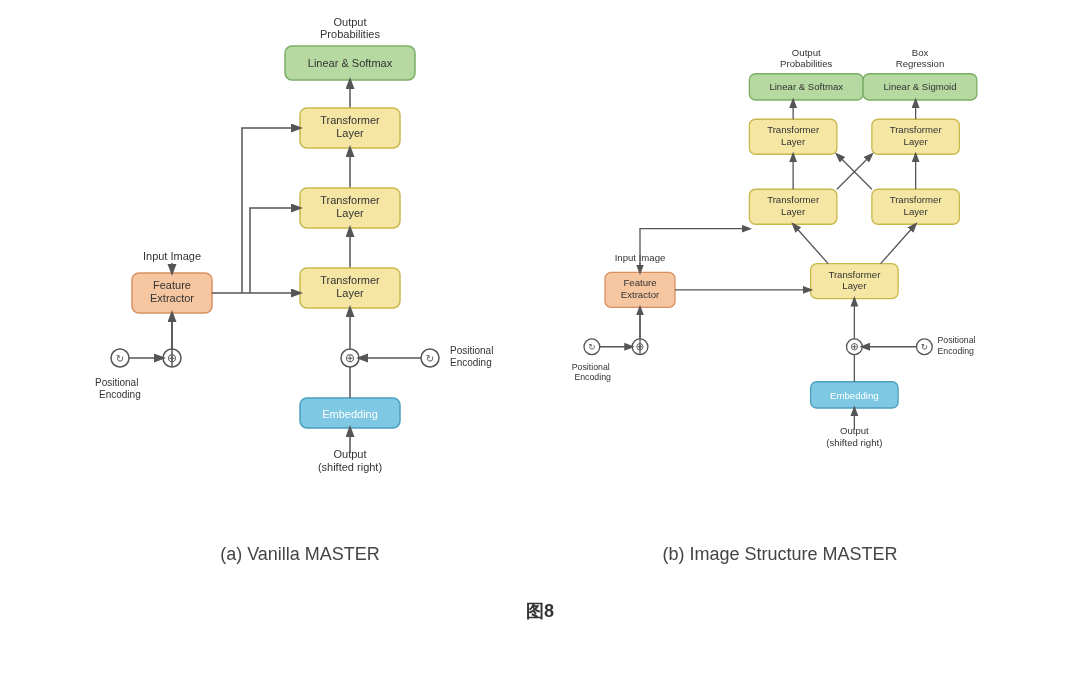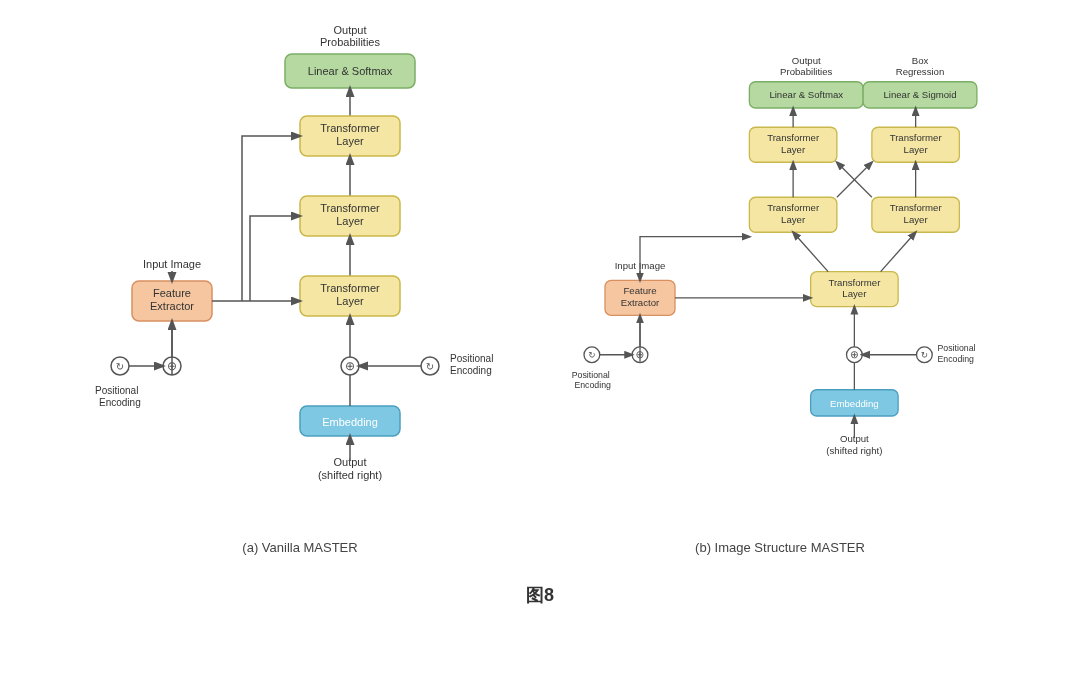--- a/index.html
+++ b/index.html
@@ -13,50 +13,50 @@
       overflow: hidden;
       display: flex;
       flex-direction: column;
       align-items: center;
       justify-content: flex-start;
     }
     .main-container {
       display: flex;
       flex-direction: row;
       width: 1080px;
-      padding: 16px 40px;
+      padding: 8px 40px;
       gap: 60px;
       justify-content: center;
     }
     .diagram {
       display: flex;
       flex-direction: column;
       align-items: center;
       position: relative;
       width: 420px;
     }
 
     
     .svg-diagram {
       width: 420px;
       height: 520px;
     }
 
     .caption {
-      font-size: 13px;
+      font-size: 18px;
       color: #444;
-      margin-top: 4px;
+      margin-top: 16px;
       text-align: center;
     }
 
     .figure-label {
       font-size: 18px;
       font-weight: bold;
       text-align: center;
-      margin-top: 12px;
+      margin-top: 26px;
     }
   </style>
 </head>
 <body>
 
 <div class="main-container">
 
   <div class="diagram">
     <svg class="svg-diagram" viewBox="0 0 420 520" xmlns="http://www.w3.org/2000/svg">
 

